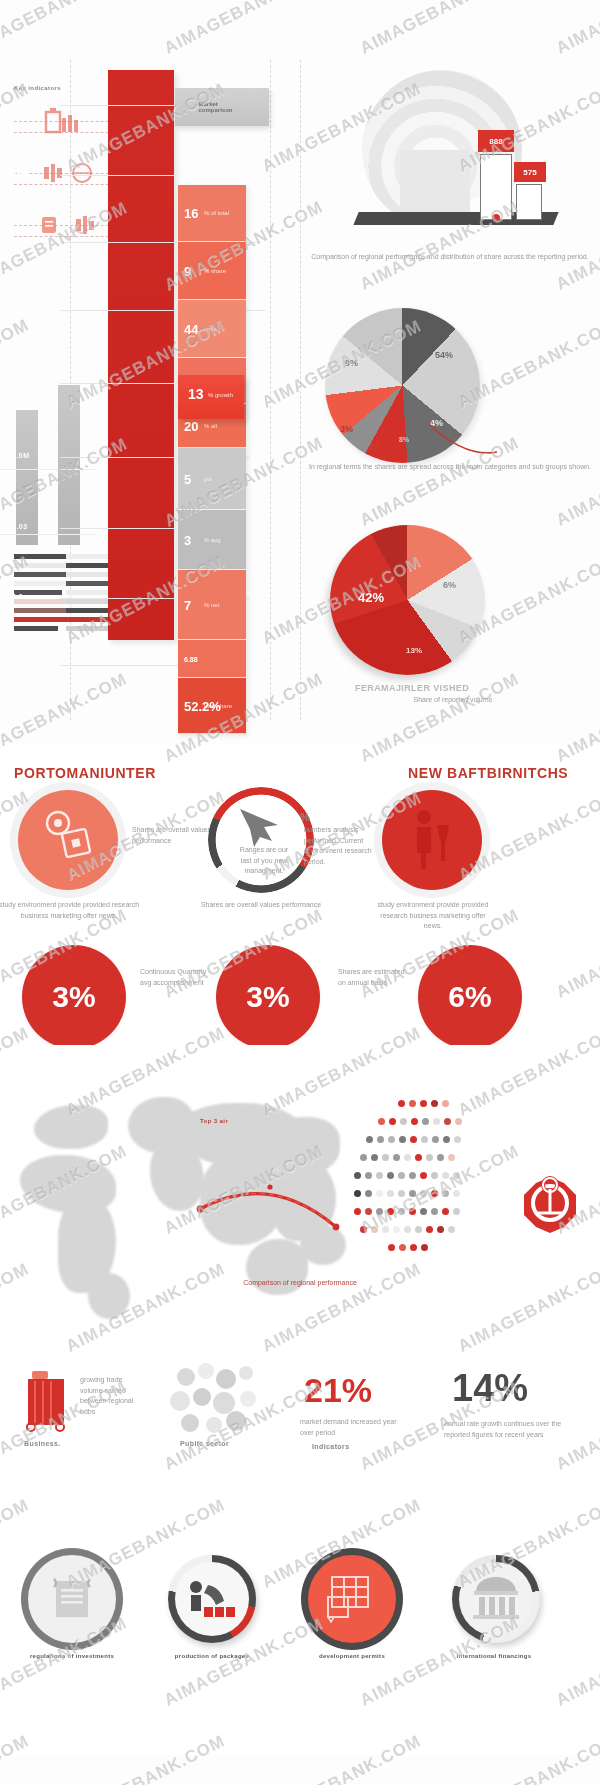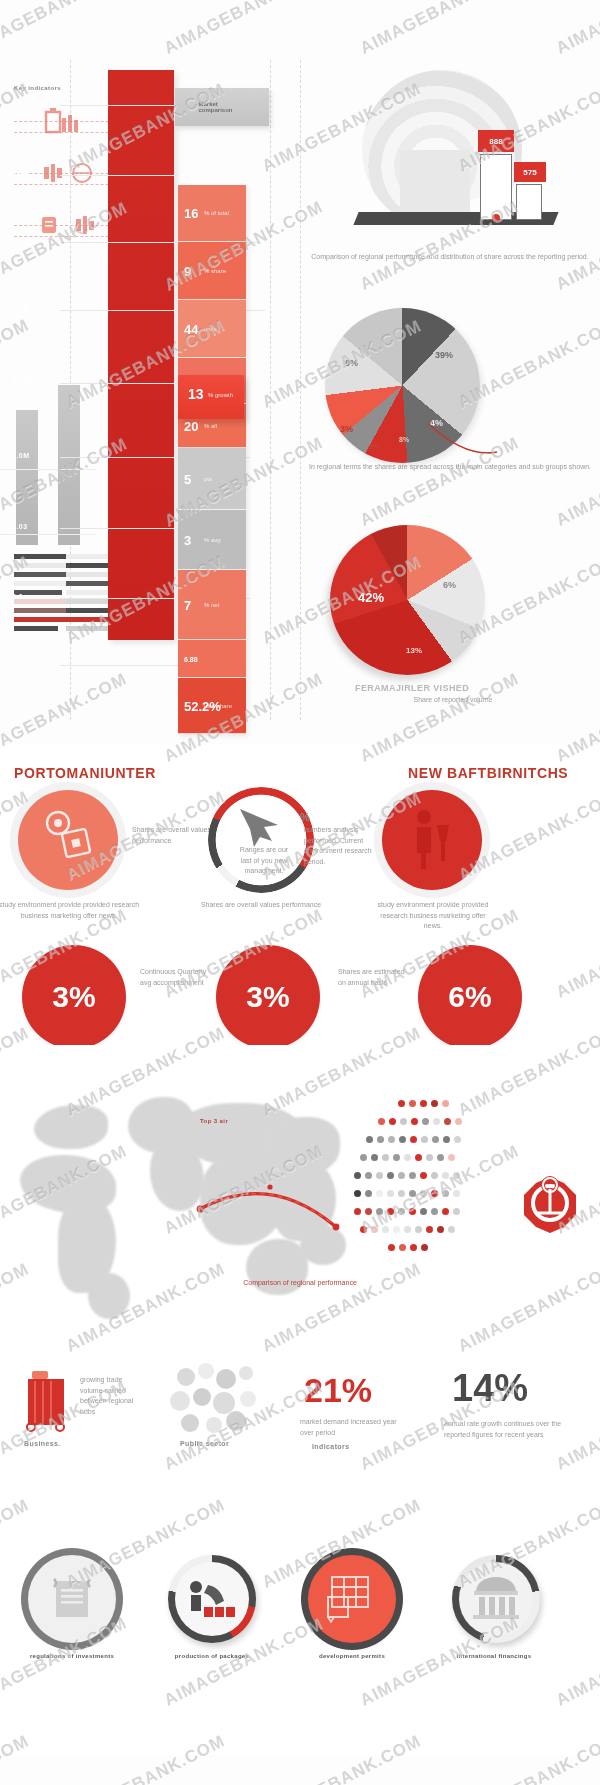--- a/index.html
+++ b/index.html
@@ -291,21 +291,21 @@
       <div class="dot-red" style="left:192px; top:152px;"></div>
     </div>
 
     <div class="para" style="position:absolute; left:305px; top:252px; width:290px;">Comparison of regional performance and distribution of share across the reporting period.</div>
 
     <div class="pie" style="left:325px; top:308px; width:155px; height:155px;
          background: conic-gradient(
             #5a5a5a 0 12%, #d0d0d0 12% 36%, #6d6d6d 36% 49%, #d4302a 49% 58%,
             #8f8f8f 58% 64%, #ef5a46 64% 73%, #e0e0e0 73% 86%, #c7c7c7 86% 100%);
          box-shadow: 2px 3px 6px rgba(0,0,0,.10);"></div>
-    <div class="pielabel" style="left:435px; top:350px; color:#6b6b6b;">39%</div>
+    <div class="pielabel" style="left:435px; top:350px; color:#6b6b6b;">54%</div>
     <div class="pielabel" style="left:430px; top:418px; color:#e9e9e9;">4%</div>
     <div class="pielabel" style="left:345px; top:358px; color:#787878;">9%</div>
     <div class="pielabel" style="left:340px; top:424px; color:#b03a32;">3%</div>
     <div class="pielabel" style="left:399px; top:436px; color:#cfcfcf; font-size:7px;">8%</div>
     <div class="pielabel" style="left:369px; top:443px; color:#c4423a; font-size:7px;">2%</div>
     <svg style="position:absolute; left:425px; top:418px;" width="80" height="50">
       <path d="M4,6 Q40,40 72,34" stroke="#c0392b" stroke-width="1.6" fill="none"></path>
     </svg>
     <div class="para" style="position:absolute; left:305px; top:462px; width:290px;">In regional terms the shares are spread across the main categories and sub groups shown.</div>
 

